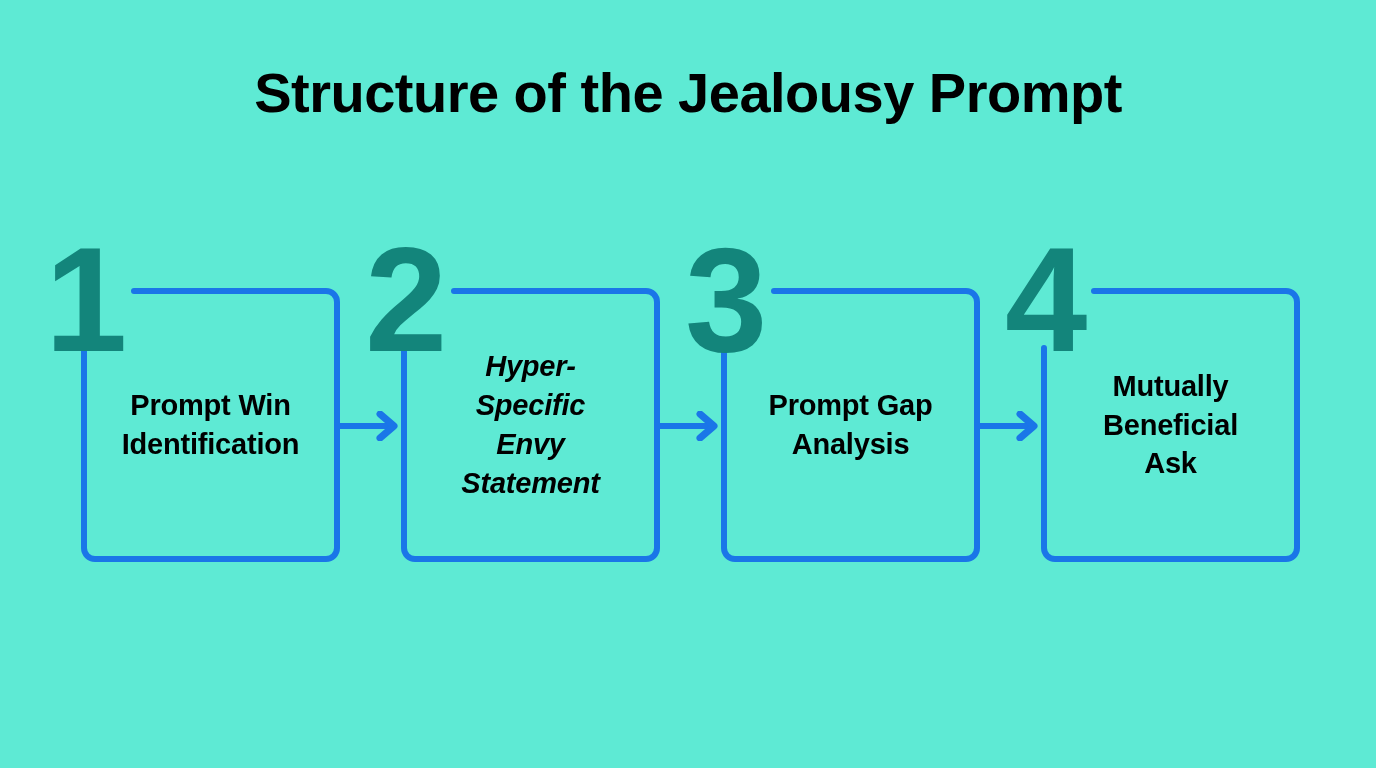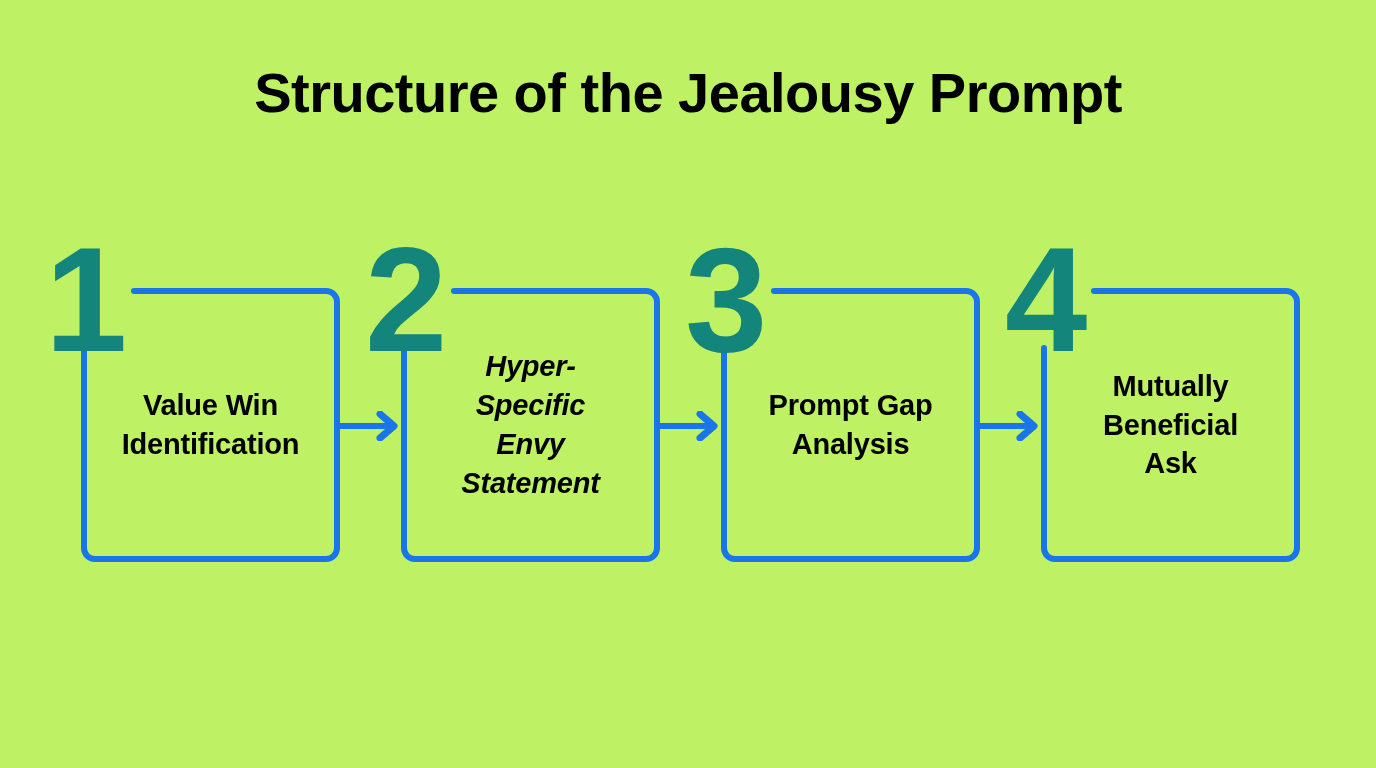--- a/index.html
+++ b/index.html
@@ -12,21 +12,21 @@
     height: 768px;
     overflow: hidden;
     font-family: "Liberation Sans", sans-serif;
     -webkit-font-smoothing: antialiased;
   }
 
   #canvas {
     position: relative;
     width: 1376px;
     height: 768px;
-    background: #bef264;
+    background: #5eead4;
   }
 
   
   #page-title {
     position: absolute;
     left: 0;
     top: 62px;
     width: 1376px;
     text-align: center;
     font-size: 56px;
@@ -110,21 +110,21 @@
   <div id="page-title">Structure of the Jealousy Prompt</div>
 
   <div id="flow">
 
     <div class="step" style="left:81px;">
       <svg class="step-frame" viewBox="0 0 259 274">
         <path d="M 53 3 L 245 3 A 11 11 0 0 1 256 14 L 256 260 A 11 11 0 0 1 245 271 L 14 271 A 11 11 0 0 1 3 260 L 3 60" fill="none" stroke="#1a76e8" stroke-width="6" stroke-linecap="round" stroke-linejoin="round"></path>
       </svg>
       <div class="step-number">1</div>
       <div class="step-label">
-        <span style="white-space:pre-line;">Value Win
+        <span style="white-space:pre-line;">Prompt Win
 Identification</span>
       </div>
     </div>
 
     <div class="arrow" style="left:340px;">
       <svg width="61" height="30" viewBox="0 0 61 30">
         <line x1="0" y1="15" x2="50" y2="15" stroke="#1a76e8" stroke-width="6" stroke-linecap="butt"></line>
         <polyline points="40,3 54,15 40,27" fill="none" stroke="#1a76e8" stroke-width="7" stroke-linecap="round" stroke-linejoin="round"></polyline>
       </svg>
     </div>

